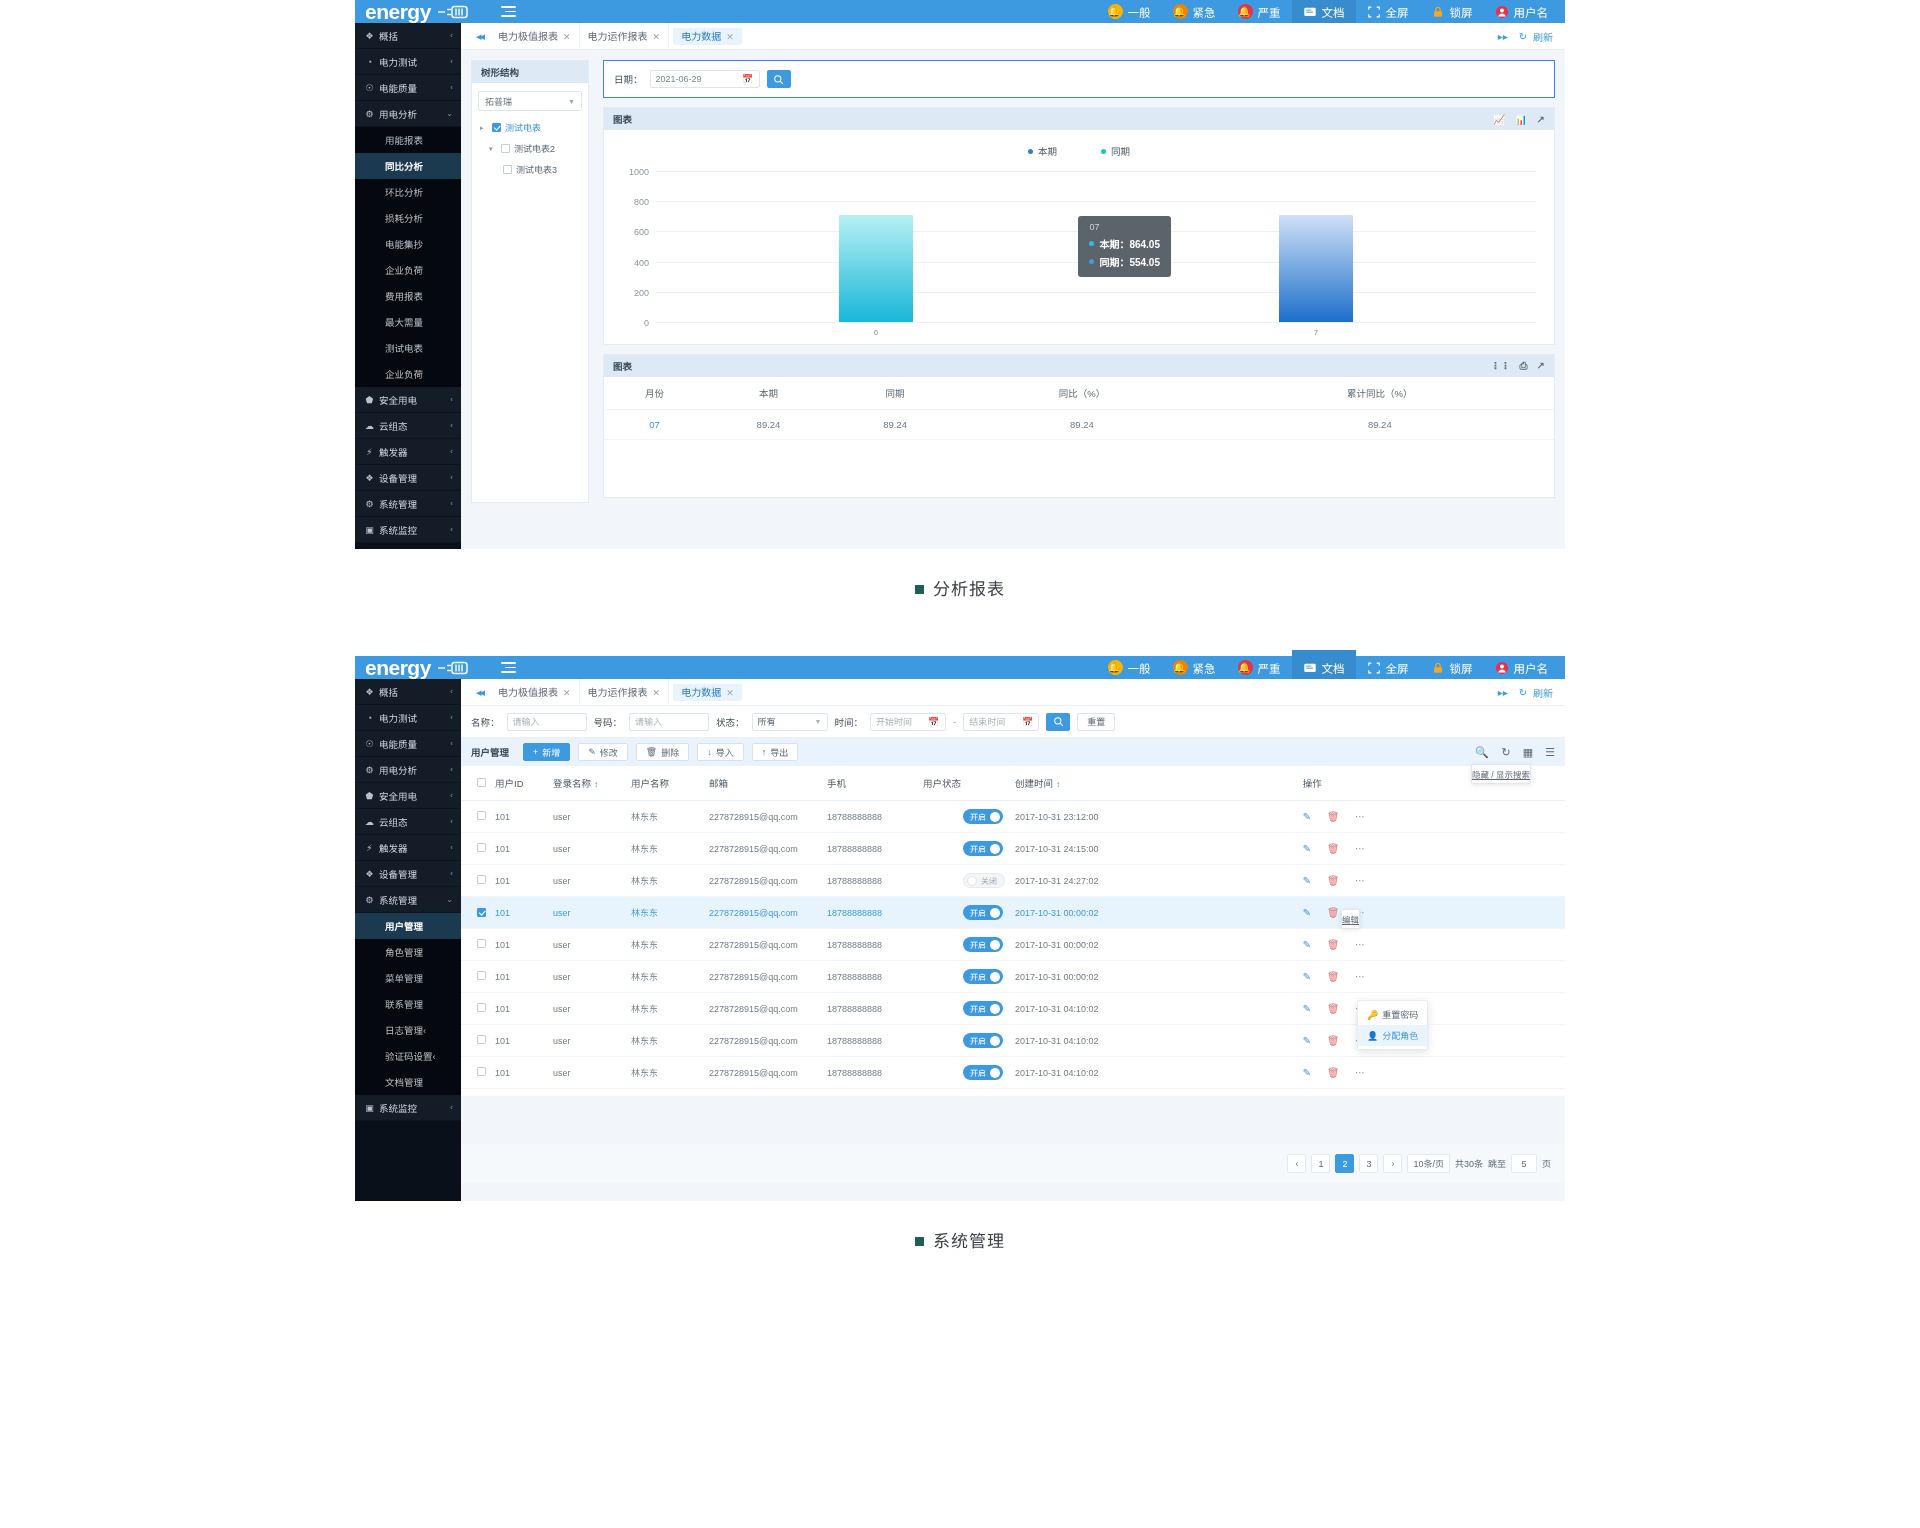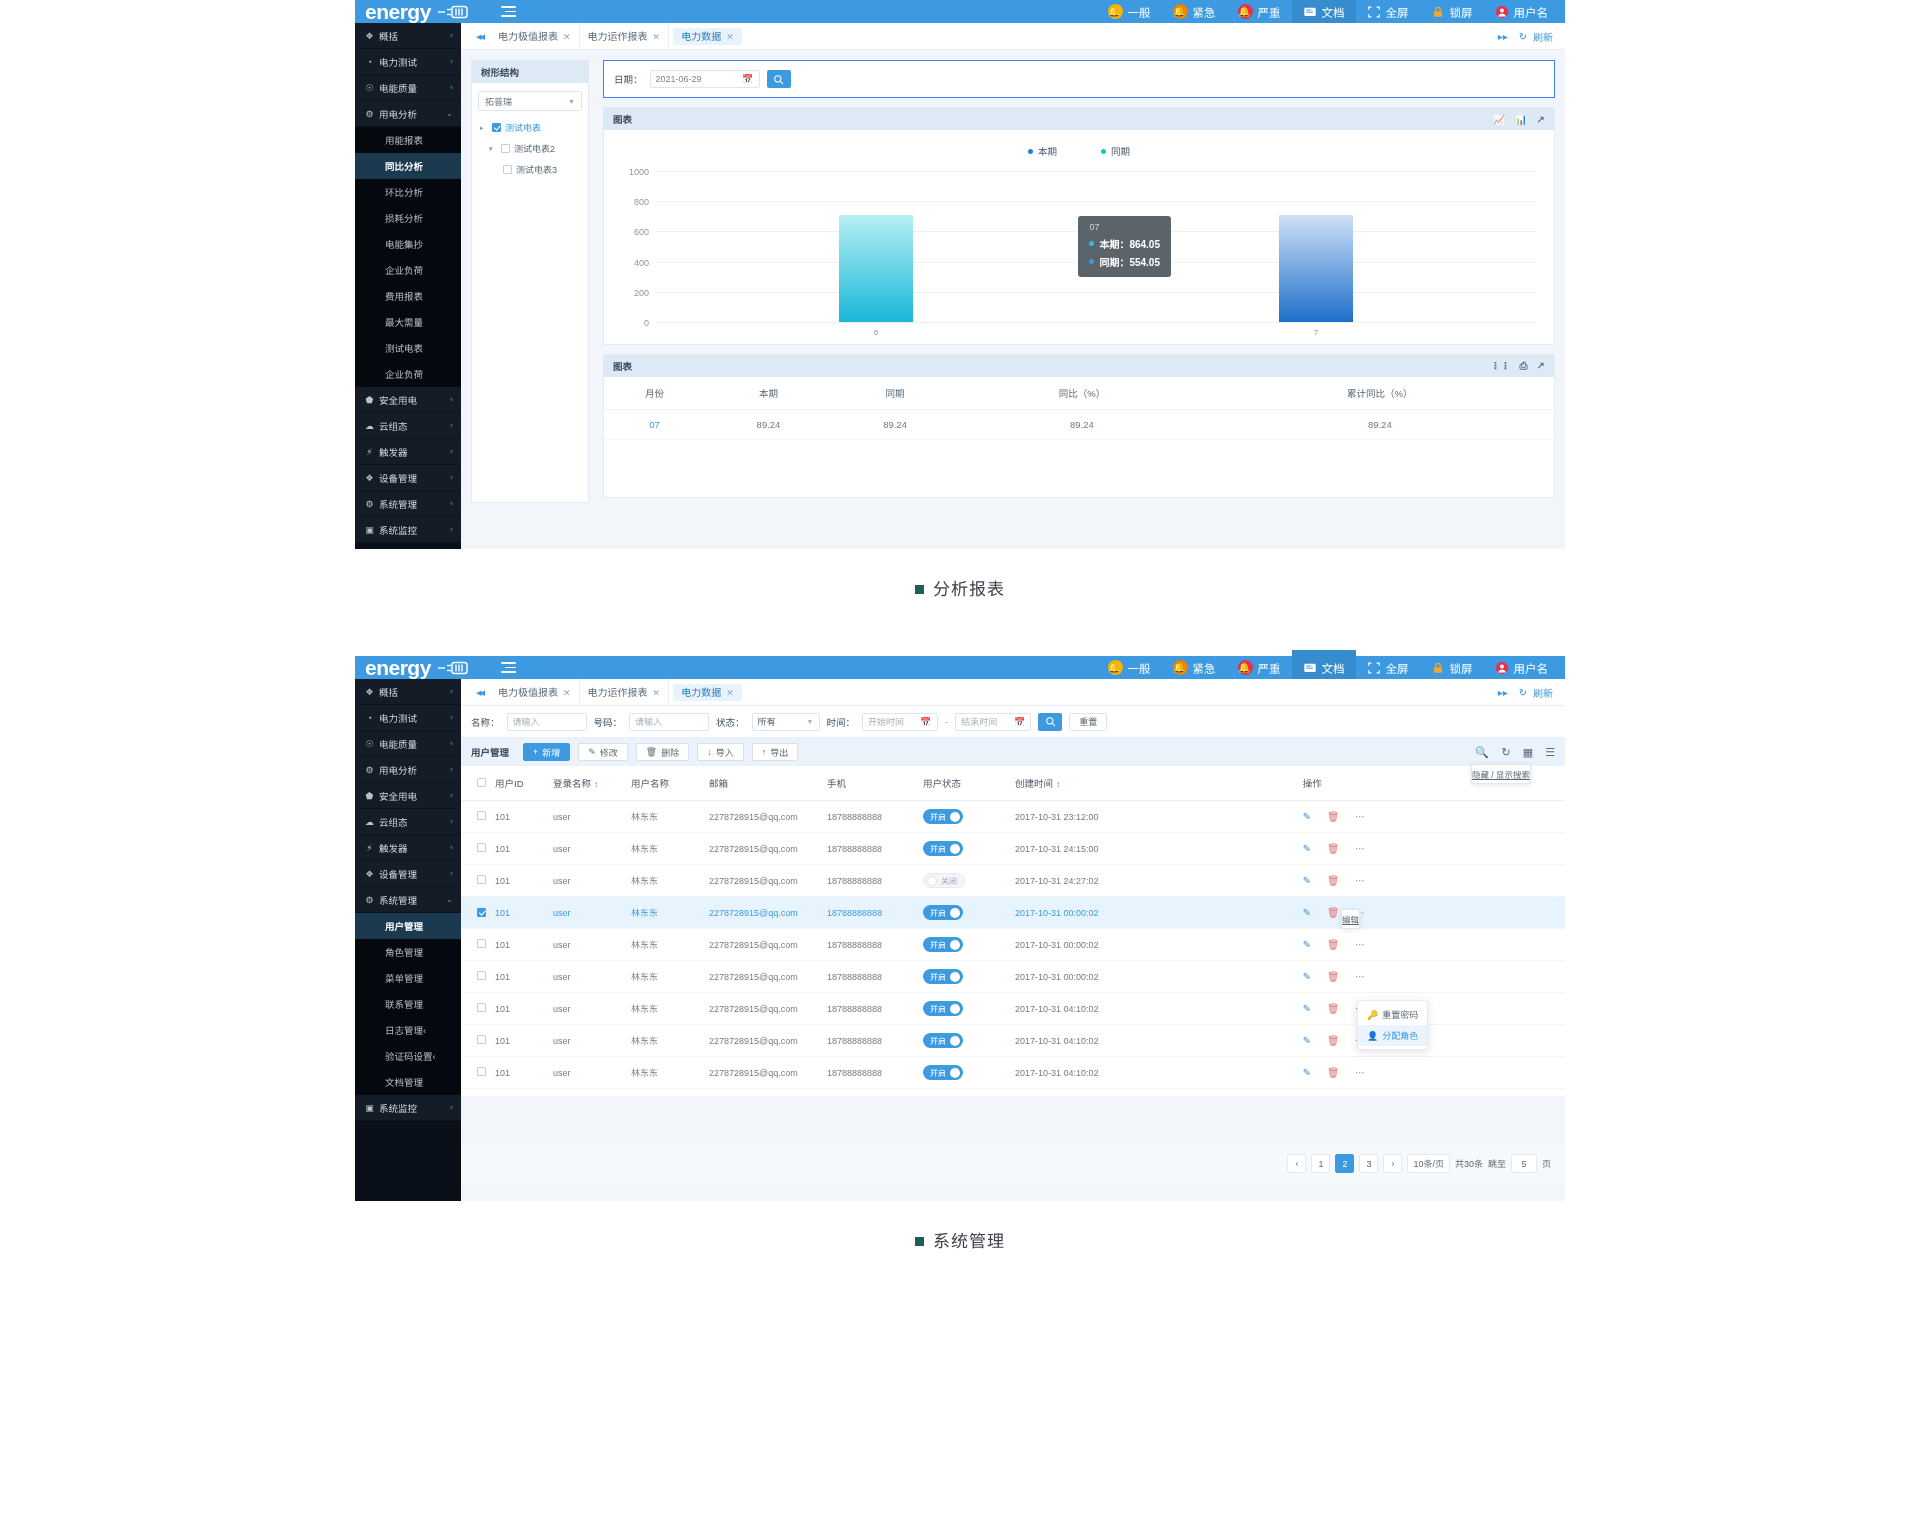--- a/index.html
+++ b/index.html
@@ -386,21 +386,21 @@
   }
   .utable td {
     color: #707d8b; padding: 8px 0; text-align: left; border-bottom: 1px solid #f1f5f8;
   }
   .utable tr.sel td { background: #e8f4fd; color: #3d9ae0; }
   .utable tr.sel td .switch { }
   .sort-ico { color: #3d9ae0; font-size: 8px; margin-left: 3px; }
   .switch {
     display: inline-flex; align-items: center; gap: 4px;
     height: 15px; border-radius: 8px; padding: 0 3px 0 7px;
-    background: #3d9ae0; color: #fff; font-size: 8px; min-width: 38px;
+    background: #3d9ae0; color: #fff; font-size: 8px; min-width: 38px; margin-left: 40px;
   }
   .switch .knob { width: 10px; height: 10px; border-radius: 50%; background: #fff; }
   .switch.off { background: #f3f5f8; color: #9aa5b1; flex-direction: row-reverse; padding: 0 7px 0 3px; border: 1px solid #e6eaef; }
   .switch.off .knob { background: #fff; border: 1px solid #dfe4ea; }
   .op-ico { color: #3d9ae0; margin-right: 13px; cursor: pointer; font-size: 10px; }
   .op-ico.del { color: #e06a6a; }
   .op-ico.more { color: #8d99a6; letter-spacing: 1px; }
   .ctx-menu {
     position: absolute;
     background: #fff;
@@ -921,21 +921,21 @@
         <div class="filter-bar2">
           <span class="fb-label">名称：</span>
           <div class="fi" style="width:80px">
             <span>请输入</span>
           </div>
           <span class="fb-label">号码：</span>
           <div class="fi" style="width:80px">
             <span>请输入</span>
           </div>
           <span class="fb-label">状态：</span>
-          <div class="fi sel" style="width:68px">
+          <div class="fi sel" style="width:76px">
             <span>所有</span>
             <span class="caret">▼</span>
           </div>
           <span class="fb-label">时间：</span>
           <div class="fi" style="width:76px">
             <span>开始时间</span>
             <span class="cal" style="margin-left:auto;color:#a9b4c0">📅</span>
           </div>
           <span style="color:#9aa5b1">-</span>
           <div class="fi" style="width:76px">

